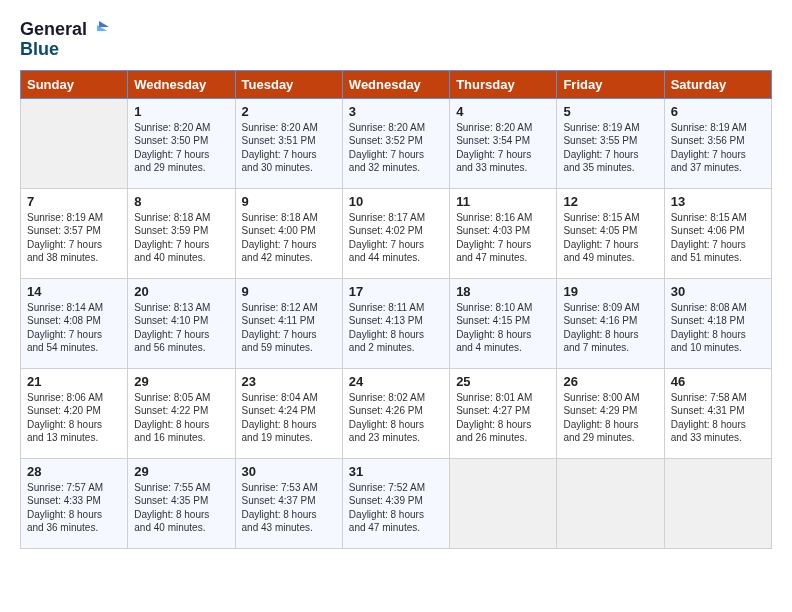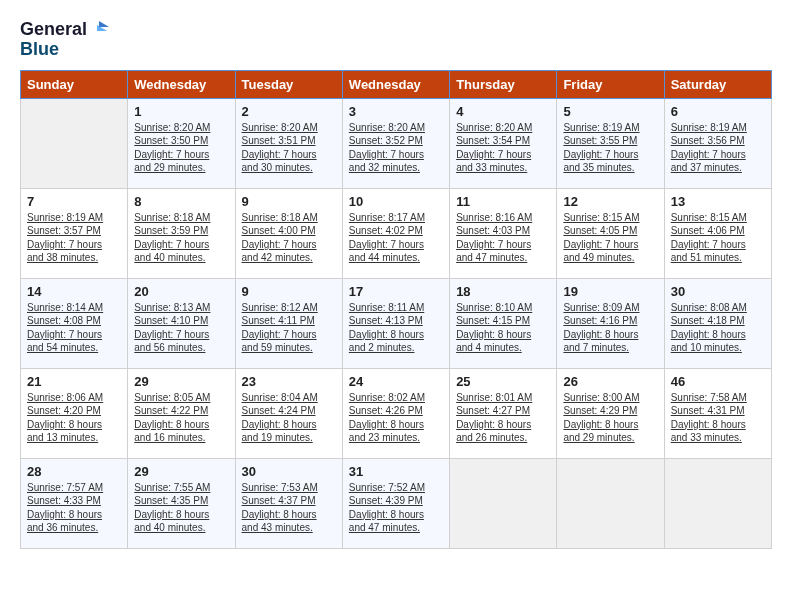--- a/index.html
+++ b/index.html
@@ -71,21 +71,20 @@
     .day-num {
       font-size: 13px;
       font-weight: bold;
       color: #222;
       margin-bottom: 2px;
     }
     .cell-text {
       font-size: 10px;
       color: #333;
       line-height: 1.35;
-      text-decoration: underline;
     }
     .empty-cell {
       background: #f0f0f0 !important;
     }
   </style>
 </head>
 <body>
 
 <div class="header-area">
   <div class="logo">

